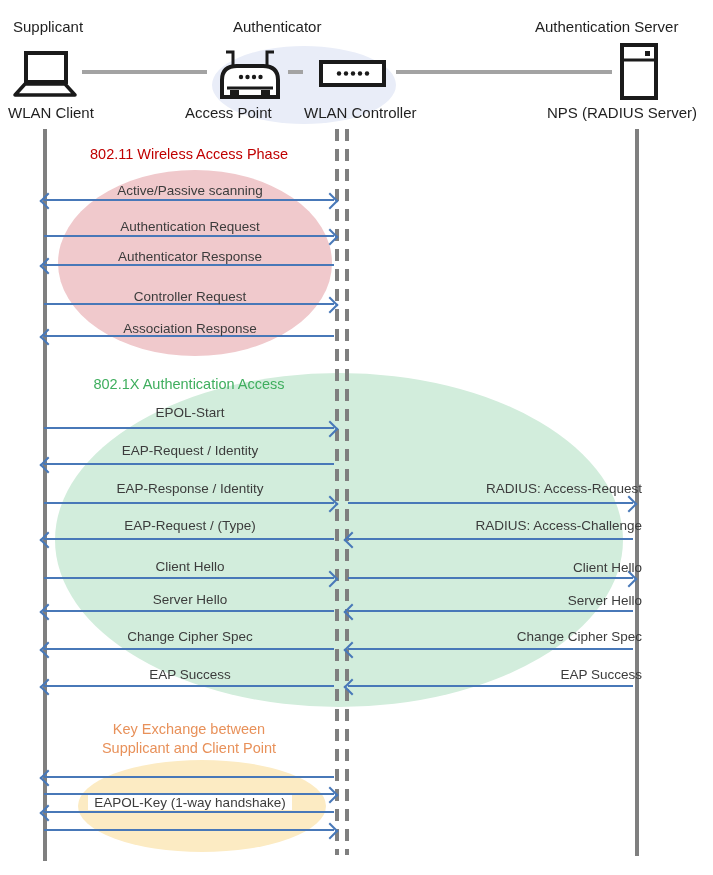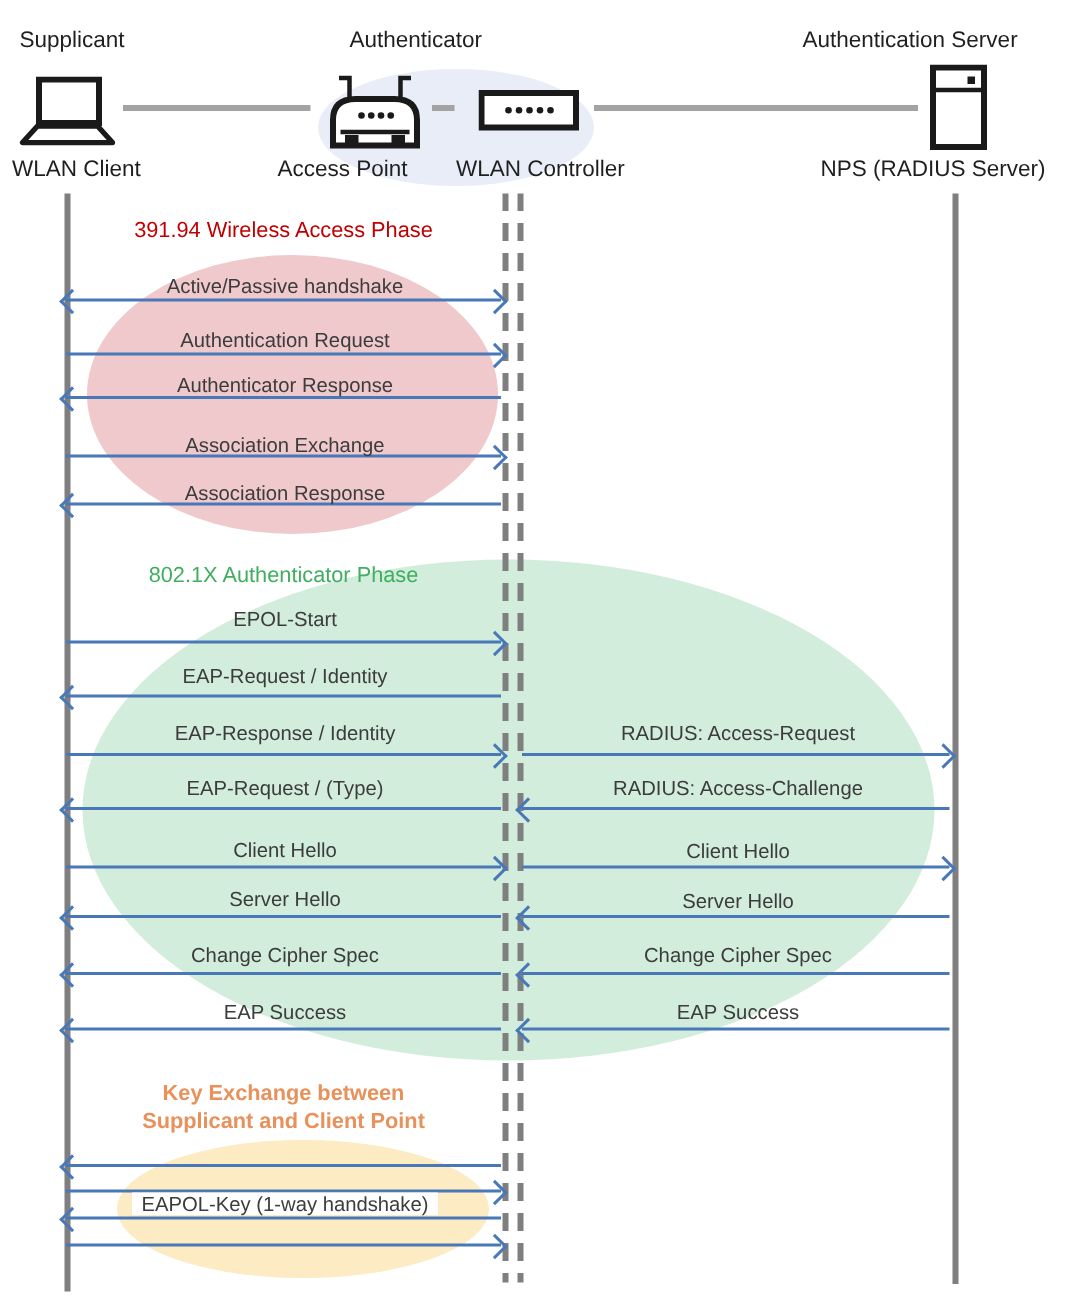--- a/index.html
+++ b/index.html
@@ -5,34 +5,34 @@
   html,body{margin:0;padding:0;}
   body{
     width:713px;height:875px;position:relative;background:#ffffff;
     font-family:"Liberation Sans",sans-serif;overflow:hidden;
   }
   .role,.node{position:absolute;color:#1f1f1f;font-size:15px;z-index:4;white-space:nowrap;}
   .ctr{text-align:left;}
   .title{position:absolute;font-size:14.5px;text-align:center;z-index:3;white-space:nowrap;}
   .lbl{position:absolute;color:#3c3c3c;font-size:13.5px;text-align:center;z-index:3;white-space:nowrap;}
   .lbl.lc{left:60px;width:260px;}
-  .lbl.rc{left:362px;width:260px;}
+  .lbl.rc{left:382px;width:260px;text-align:right;}
   .lbl .wbg{background:#ffffff;padding:0 6px;}
   .life{position:absolute;width:4px;background:var(--lifeline-gray,#7f7f7f);z-index:1;}
   .life.dash{background:repeating-linear-gradient(to bottom,var(--lifeline-gray,#7f7f7f) 0 12px,transparent 12px 20px);}
   .conn{position:absolute;height:4px;background:var(--connector-gray,#a3a3a3);z-index:0;}
   .ell{position:absolute;border-radius:50%;z-index:0;}
   .icon{position:absolute;z-index:2;}
   .arr{position:absolute;height:0;border-top:2.5px solid var(--arrow-blue,#4878b8);z-index:2;}
   .arr i{position:absolute;width:10px;height:10px;display:block;}
   .arr i.hr{right:-2px;top:-6.5px;border-top:2.5px solid var(--arrow-blue,#4878b8);border-right:2.5px solid var(--arrow-blue,#4878b8);transform:rotate(45deg);}
   .arr i.hl{left:-2px;top:-6.5px;border-top:2.5px solid var(--arrow-blue,#4878b8);border-left:2.5px solid var(--arrow-blue,#4878b8);transform:rotate(-45deg);}
   .t-red{color:var(--phase1-red,#c00000);}
   .t-green{color:var(--phase2-green,#3fae5e);}
-  .t-orange{color:var(--phase3-orange,#e8915a);font-weight:bold;}
+  .t-orange{color:var(--phase3-orange,#e8915a);}
 </style>
 </head>
 <body>
 
 <div class="role" style="left:13px;top:18px;">Supplicant</div>
 <div class="role ctr" style="left:233px;top:18px;width:140px;">Authenticator</div>
 <div class="role ctr" style="left:535px;top:18px;width:200px;">Authentication Server</div>
 
 <div class="ell" style="left:212px;top:46px;width:184px;height:78px;background:var(--ellipse-blue,#e9edf8);"></div>
 
@@ -85,42 +85,42 @@
 
 <div class="life" style="left:43px;top:129px;height:732px;"></div>
 <div class="life dash" style="left:335px;top:129px;height:726px;"></div>
 <div class="life dash" style="left:345px;top:129px;height:726px;"></div>
 <div class="life" style="left:635px;top:129px;height:727px;"></div>
 
 <div class="ell" style="left:58px;top:170px;width:274px;height:186px;background:var(--ellipse-pink,#f0c9cc);"></div>
 <div class="ell" style="left:55px;top:373px;width:568px;height:334px;background:var(--ellipse-green,#d2eddc);"></div>
 <div class="ell" style="left:78px;top:760px;width:248px;height:92px;background:var(--ellipse-yellow,#fcebc3);"></div>
 
-<div class="title t-red" style="left:58px;top:146px;width:262px;">391.94 Wireless Access Phase</div>
-<div class="title t-green" style="left:58px;top:376px;width:262px;">802.1X Authenticator Phase</div>
+<div class="title t-red" style="left:58px;top:146px;width:262px;">802.11 Wireless Access Phase</div>
+<div class="title t-green" style="left:58px;top:376px;width:262px;">802.1X Authentication Access</div>
 <div class="title t-orange" style="left:58px;top:721px;width:262px;">Key Exchange between</div>
 <div class="title t-orange" style="left:58px;top:740px;width:262px;">Supplicant and Client Point</div>
 
-<div class="lbl lc" style="top:183px;">Active/Passive handshake</div>
+<div class="lbl lc" style="top:183px;">Active/Passive scanning</div>
 <div class="arr" style="left:44px;top:199px;width:290px;">
     <i class="hl"></i>
     <i class="hr"></i>
   </div>
 
 <div class="lbl lc" style="top:219px;">Authentication Request</div>
 <div class="arr" style="left:44px;top:235px;width:290px;">
     <i class="hr"></i>
   </div>
 
 <div class="lbl lc" style="top:249px;">Authenticator Response</div>
 <div class="arr" style="left:44px;top:264px;width:290px;">
     <i class="hl"></i>
   </div>
 
-<div class="lbl lc" style="top:289px;">Association Exchange</div>
+<div class="lbl lc" style="top:289px;">Controller Request</div>
 <div class="arr" style="left:44px;top:303px;width:290px;">
     <i class="hr"></i>
   </div>
 
 <div class="lbl lc" style="top:321px;">Association Response</div>
 <div class="arr" style="left:44px;top:335px;width:290px;">
     <i class="hl"></i>
   </div>
 
 <div class="lbl lc" style="top:405px;">EPOL-Start</div>

